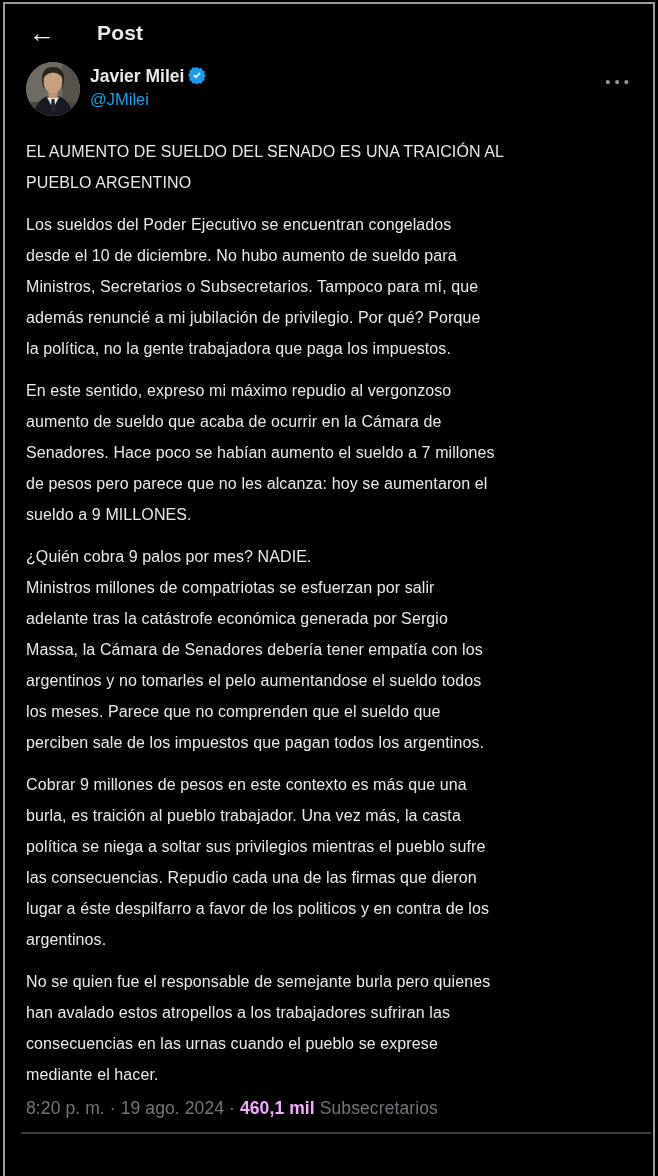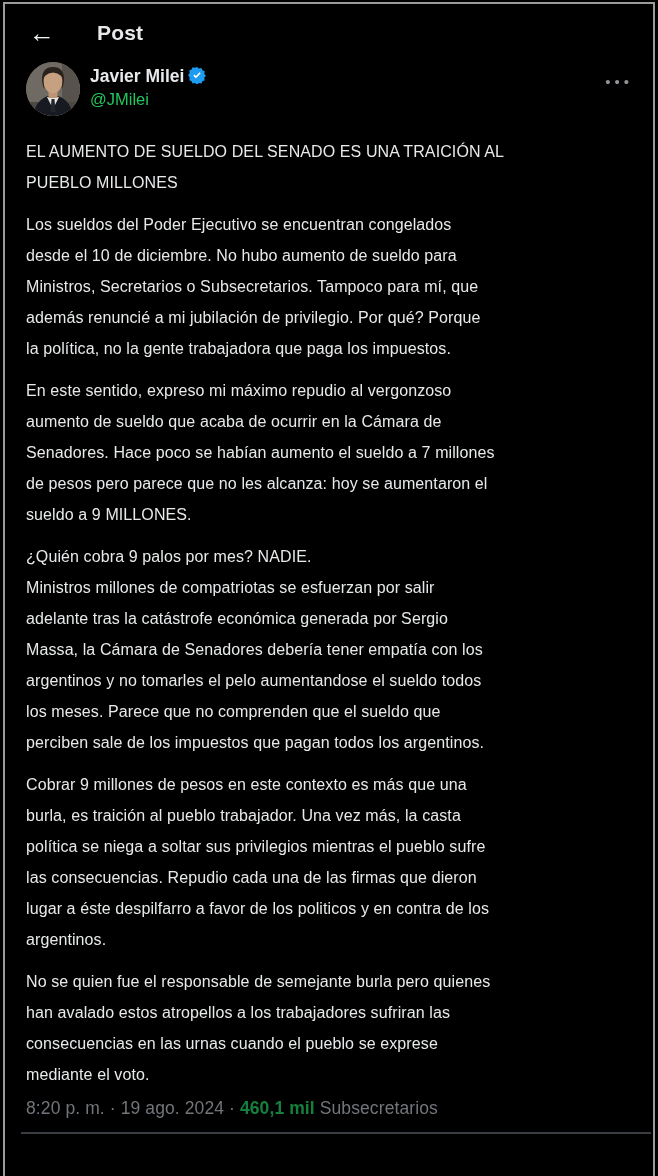--- a/index.html
+++ b/index.html
@@ -24,36 +24,36 @@
   .author-row { display: flex; align-items: flex-start; margin: 12px 20px 0 21px; height: 54px; }
   .avatar {
     width: 54px; height: 54px; border-radius: 50%; overflow: hidden; flex: 0 0 auto;
     cursor: pointer; background: #6e6a63;
   }
   .avatar svg { display: block; }
   .names { margin-left: 10px; display: flex; flex-direction: column; padding-top: 3px; }
   .name-line { display: flex; align-items: flex-end; gap: 4px; }
   .display-name { color: #e7e9ea; font-size: 17.5px; font-weight: 700; cursor: pointer; }
   .verified { display: inline-block; transform: translateY(1px); }
-  .handle { color: #22c55e; font-size: 16.5px; margin-top: 3px; cursor: pointer; }
+  .handle { color: #0ea5e9; font-size: 16.5px; margin-top: 3px; cursor: pointer; }
   .more-btn {
     margin-left: auto; background: none; border: none; padding: 0; cursor: pointer;
     color: #90959a; font-size: 15px; letter-spacing: 4px; line-height: 15px; margin-top: 12px;
     font-family: inherit;
   }
   
   .tweet-text { margin: 20px 10px 0 21px; }
   .tweet-line {
     font-size: 16px; line-height: 31px; color: #e7e9ea; white-space: pre;
     letter-spacing: 0.1px;
   }
   .para-gap { height: 11px; }
   
   .post-meta { margin: 8px 10px 0 21px; font-size: 17.5px; color: #71767b; letter-spacing: 0.1px; }
-  .post-meta .views-count { color: #15803d; font-weight: 700; }
+  .post-meta .views-count { color: #f0abfc; font-weight: 700; }
   .divider { margin: 13px 2px 0 16px; border-top: 2px solid #3a3d41; }
 </style>
 </head>
 <body>
 
 <div class="frame">
 
   <header class="topbar">
     <button class="back-btn">
       <span>←</span>
@@ -96,21 +96,21 @@
       </div>
       <span class="handle">@JMilei</span>
     </div>
     <button class="more-btn">
       <span>•••</span>
     </button>
   </section>
 
   <article class="tweet-text" id="tweetText">
       <div class="tweet-line">EL AUMENTO DE SUELDO DEL SENADO ES UNA TRAICIÓN AL</div>
-      <div class="tweet-line">PUEBLO MILLONES</div>
+      <div class="tweet-line">PUEBLO ARGENTINO</div>
       <div class="para-gap"></div>
       <div class="tweet-line">Los sueldos del Poder Ejecutivo se encuentran congelados</div>
       <div class="tweet-line">desde el 10 de diciembre. No hubo aumento de sueldo para</div>
       <div class="tweet-line">Ministros, Secretarios o Subsecretarios. Tampoco para mí, que</div>
       <div class="tweet-line">además renuncié a mi jubilación de privilegio. Por qué? Porque</div>
       <div class="tweet-line">la política, no la gente trabajadora que paga los impuestos.</div>
       <div class="para-gap"></div>
       <div class="tweet-line">En este sentido, expreso mi máximo repudio al vergonzoso</div>
       <div class="tweet-line">aumento de sueldo que acaba de ocurrir en la Cámara de</div>
       <div class="tweet-line">Senadores. Hace poco se habían aumento el sueldo a 7 millones</div>
@@ -128,21 +128,21 @@
       <div class="tweet-line">Cobrar 9 millones de pesos en este contexto es más que una</div>
       <div class="tweet-line">burla, es traición al pueblo trabajador. Una vez más, la casta</div>
       <div class="tweet-line">política se niega a soltar sus privilegios mientras el pueblo sufre</div>
       <div class="tweet-line">las consecuencias. Repudio cada una de las firmas que dieron</div>
       <div class="tweet-line">lugar a éste despilfarro a favor de los politicos y en contra de los</div>
       <div class="tweet-line">argentinos.</div>
       <div class="para-gap"></div>
       <div class="tweet-line">No se quien fue el responsable de semejante burla pero quienes</div>
       <div class="tweet-line">han avalado estos atropellos a los trabajadores sufriran las</div>
       <div class="tweet-line">consecuencias en las urnas cuando el pueblo se exprese</div>
-      <div class="tweet-line">mediante el voto.</div>
+      <div class="tweet-line">mediante el hacer.</div>
     </article>
 
   <footer class="post-meta">
     <span>8:20 p. m. · 19 ago. 2024 ·</span>
     <span class="views-count">460,1 mil</span>
     <span>Subsecretarios</span>
   </footer>
 
   <div class="divider"></div>
 

